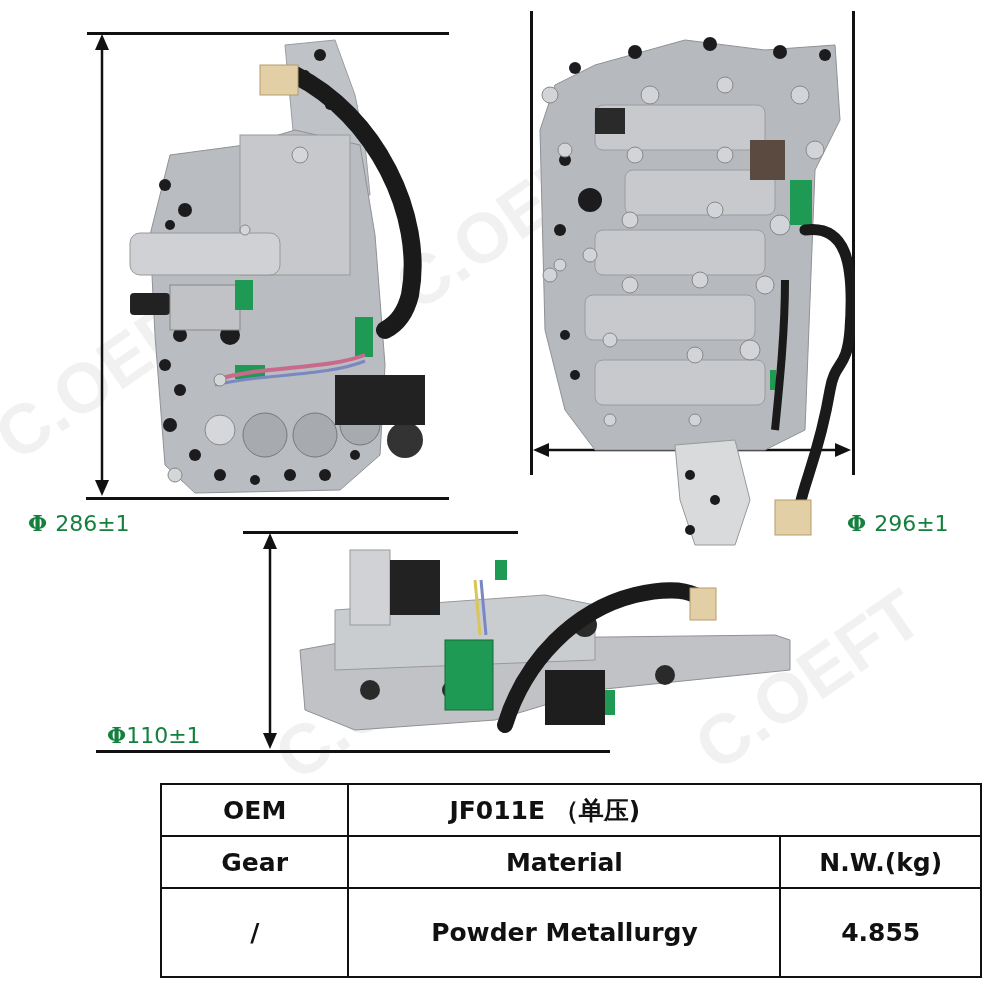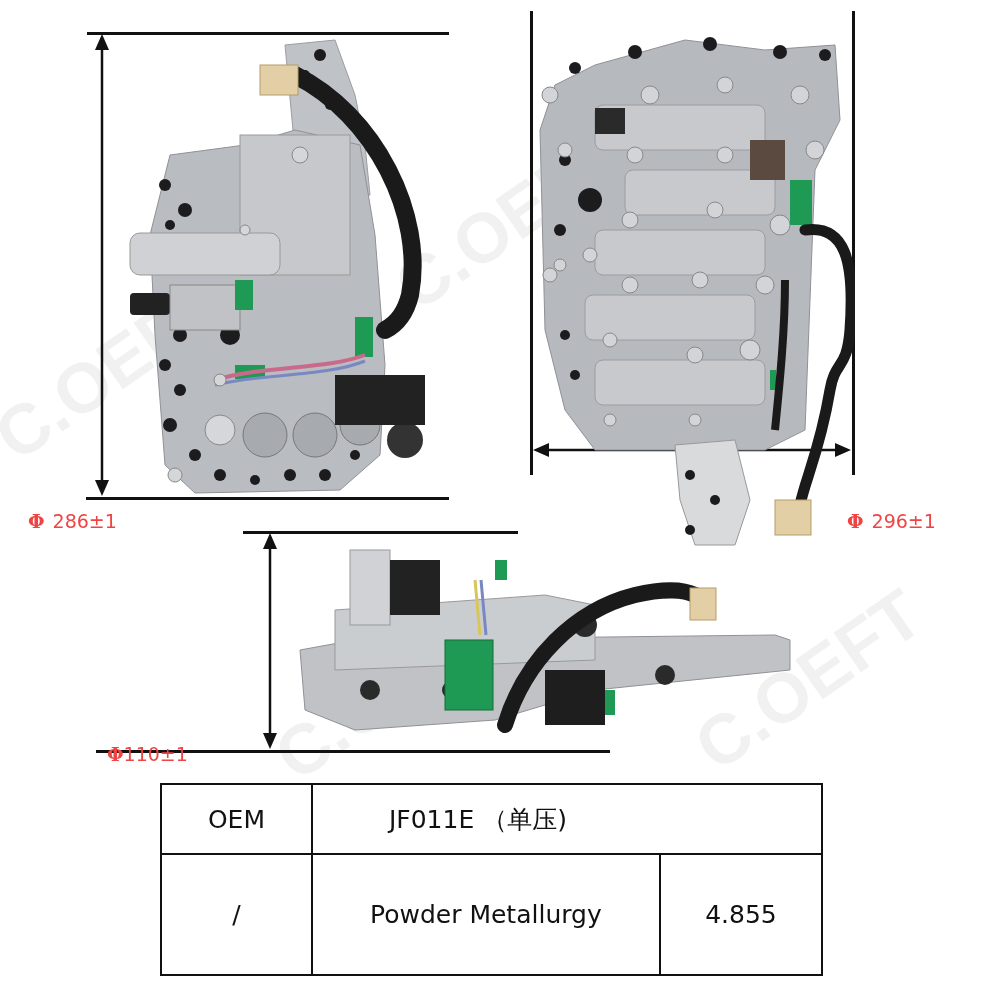--- a/index.html
+++ b/index.html
@@ -1,28 +1,28 @@
 <!DOCTYPE html>
 <html><head>
 <meta charset="utf-8">
 <style>
   html, body { margin: 0; padding: 0; background: #ffffff; }
   body { width: 1000px; height: 1000px; position: relative; overflow: hidden;
          font-family: "DejaVu Sans", sans-serif; color: #111; }
   .abs { position: absolute; }
   .hline { position: absolute; height: 3px; background: #111; }
   .vline { position: absolute; width: 3px; background: #111; }
-  .dim-label { position: absolute; font-size: 19px; color: #ef4444; white-space: nowrap; }
+  .dim-label { position: absolute; font-size: 22px; color: #15803d; white-space: nowrap; }
   .dim-label .phi { font-family: "DejaVu Serif", serif; font-weight: bold; margin-right: 8px; }
   .dim-label.tight .phi { margin-right: 0; }
   .watermark { position: absolute; font-family: "Liberation Sans", sans-serif; font-weight: bold;
                color: rgba(180,180,180,0.18); font-size: 70px; transform: rotate(-35deg);
                white-space: nowrap; pointer-events: none; }
-  table.spec { position: absolute; left: 160px; top: 783px; width: 663px; height: 193px;
-               border-collapse: collapse; font-family: "DejaVu Sans", sans-serif; font-size: 25px; }
+  table.spec { position: absolute; left: 160px; top: 783px; width: 822px; height: 193px;
+               border-collapse: collapse; font-family: "DejaVu Sans", sans-serif; font-size: 25px; font-weight: bold; }
   table.spec td { border: 2px solid #111; text-align: center; vertical-align: middle; padding: 0; }
   .photo { position: absolute; }
 </style>
 </head>
 <body>
 
 <div class="watermark" style="left:-20px; top:330px;">C.OEFT</div>
 <div class="watermark" style="left:380px; top:180px;">C.OEFT</div>
 <div class="watermark" style="left:680px; top:640px;">C.OEFT</div>
 <div class="watermark" style="left:260px; top:650px;">C.OEFT</div>
@@ -214,35 +214,40 @@
     <rect x="250" y="130" width="60" height="55" fill="#1e1e1e"></rect>
 
     <path d="M180,40 L185,95" stroke="#d9c65a" stroke-width="3"></path>
     <path d="M186,40 L191,95" stroke="#7a88c2" stroke-width="3"></path>
 
     <path d="M210,185 C230,120 280,70 340,55 C370,48 390,50 400,55" stroke="#1a1a1a" stroke-width="16" fill="none" stroke-linecap="round"></path>
 
     <rect x="395" y="48" width="26" height="32" fill="#e2cfa5" stroke="#b59c68"></rect>
   </svg>
 
-  <div class="dim-label tight" style="left:107px; top:722px;margin-top:21px;">
+  <div class="dim-label tight" style="left:107px; top:722px;">
     <span class="phi">Φ</span><span>110±1</span>
   </div>
 </div>
 
 <table class="spec">
   <colgroup>
     <col style="width:157px">
       <col style="width:362px">
       <col style="width:168px">
   </colgroup>
   <tbody>
       <tr style="height:52px">
     <td>OEM</td>
-    <td colspan="2" style="text-align:left; padding-left:76px;">JF011E （单压)</td>
+    <td colspan="2" style="text-align:left; padding-left:100px;">JF011E （单压)</td>
+  </tr>
+  <tr style="height:52px">
+    <td>Gear</td>
+    <td>Material</td>
+    <td>N.W.(kg)</td>
   </tr>
   <tr style="height:89px">
     <td>/</td>
     <td>Powder Metallurgy</td>
     <td>4.855</td>
   </tr>
 </tbody>
   </table>
 
 </body></html>

